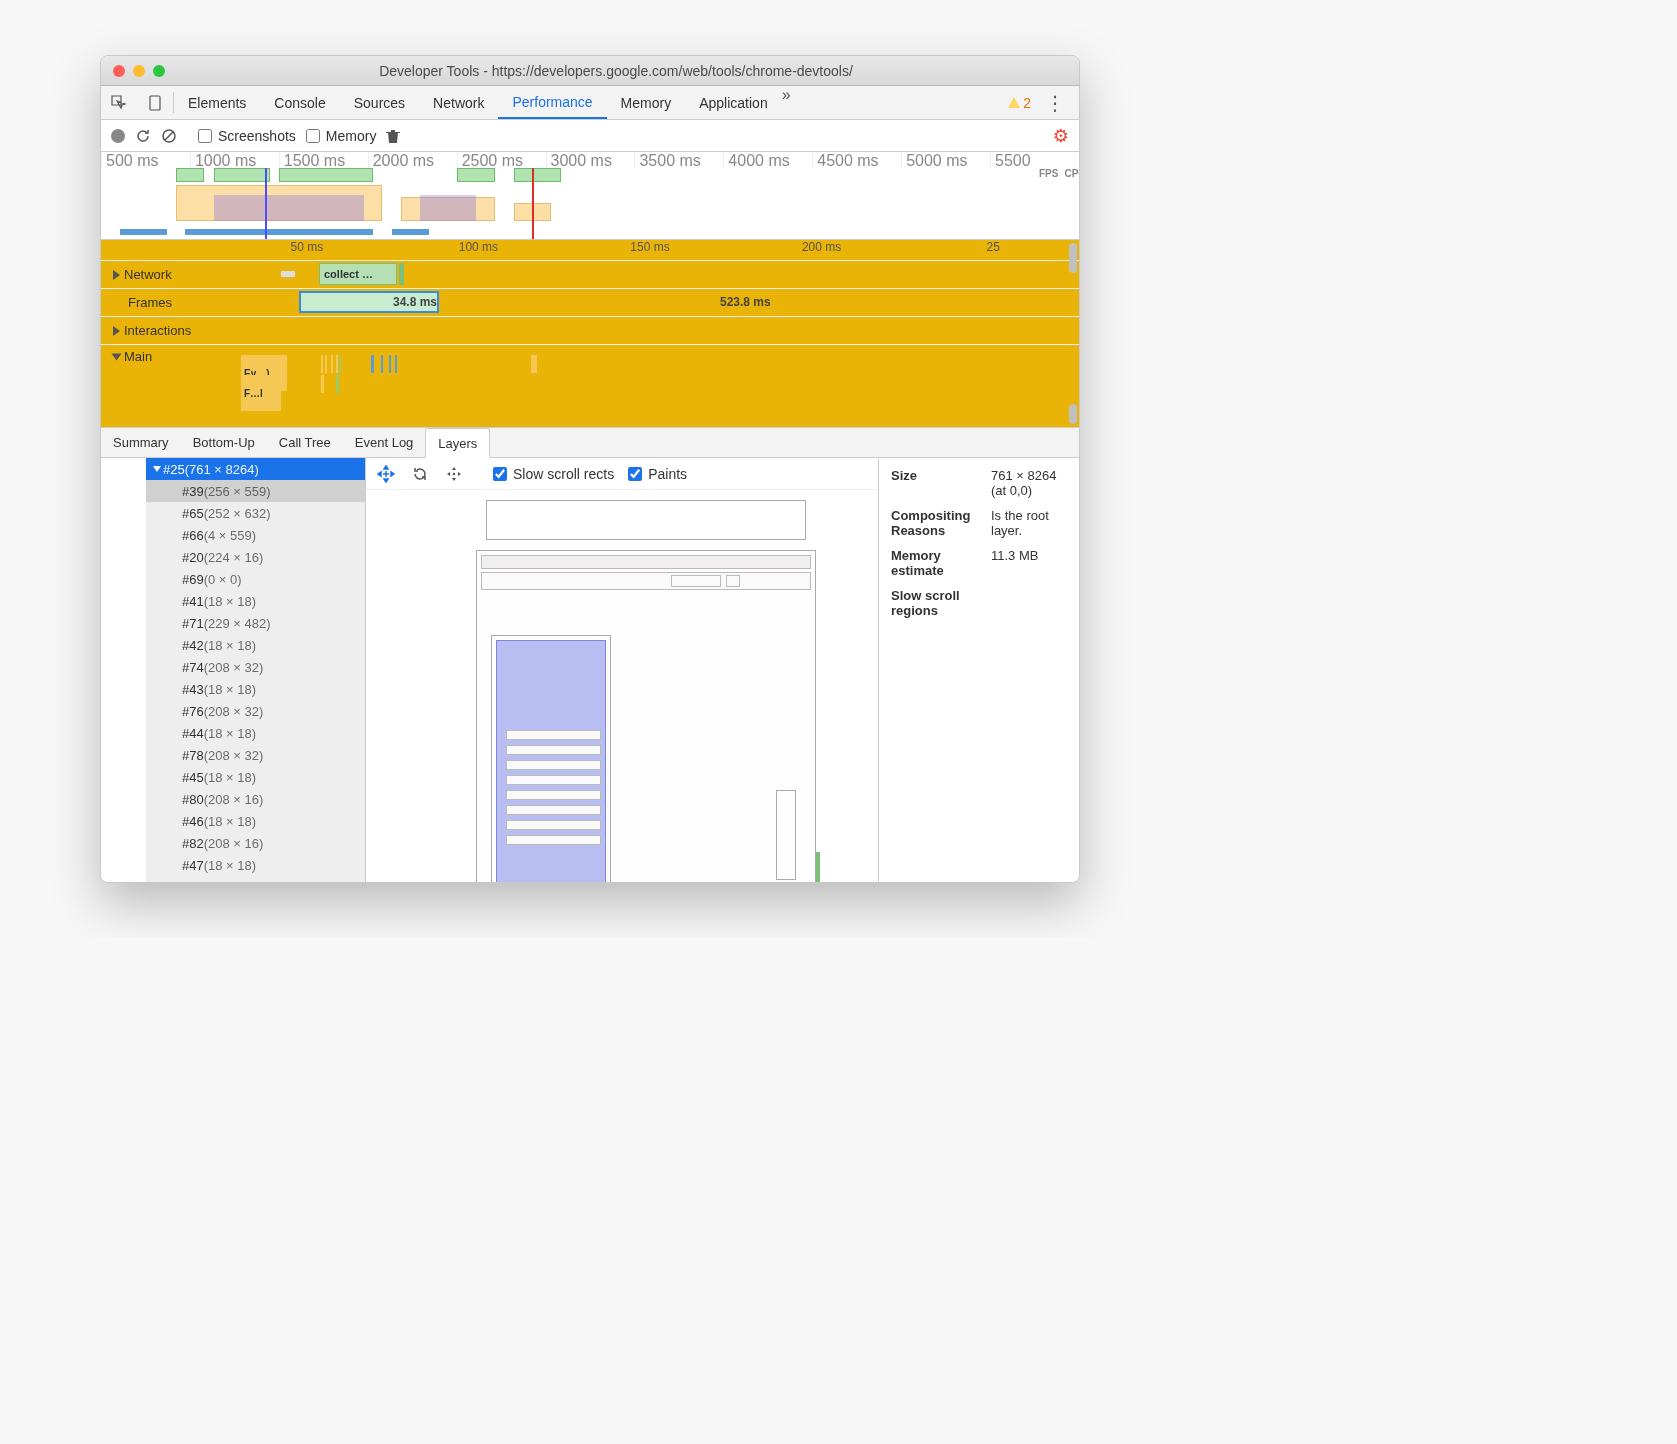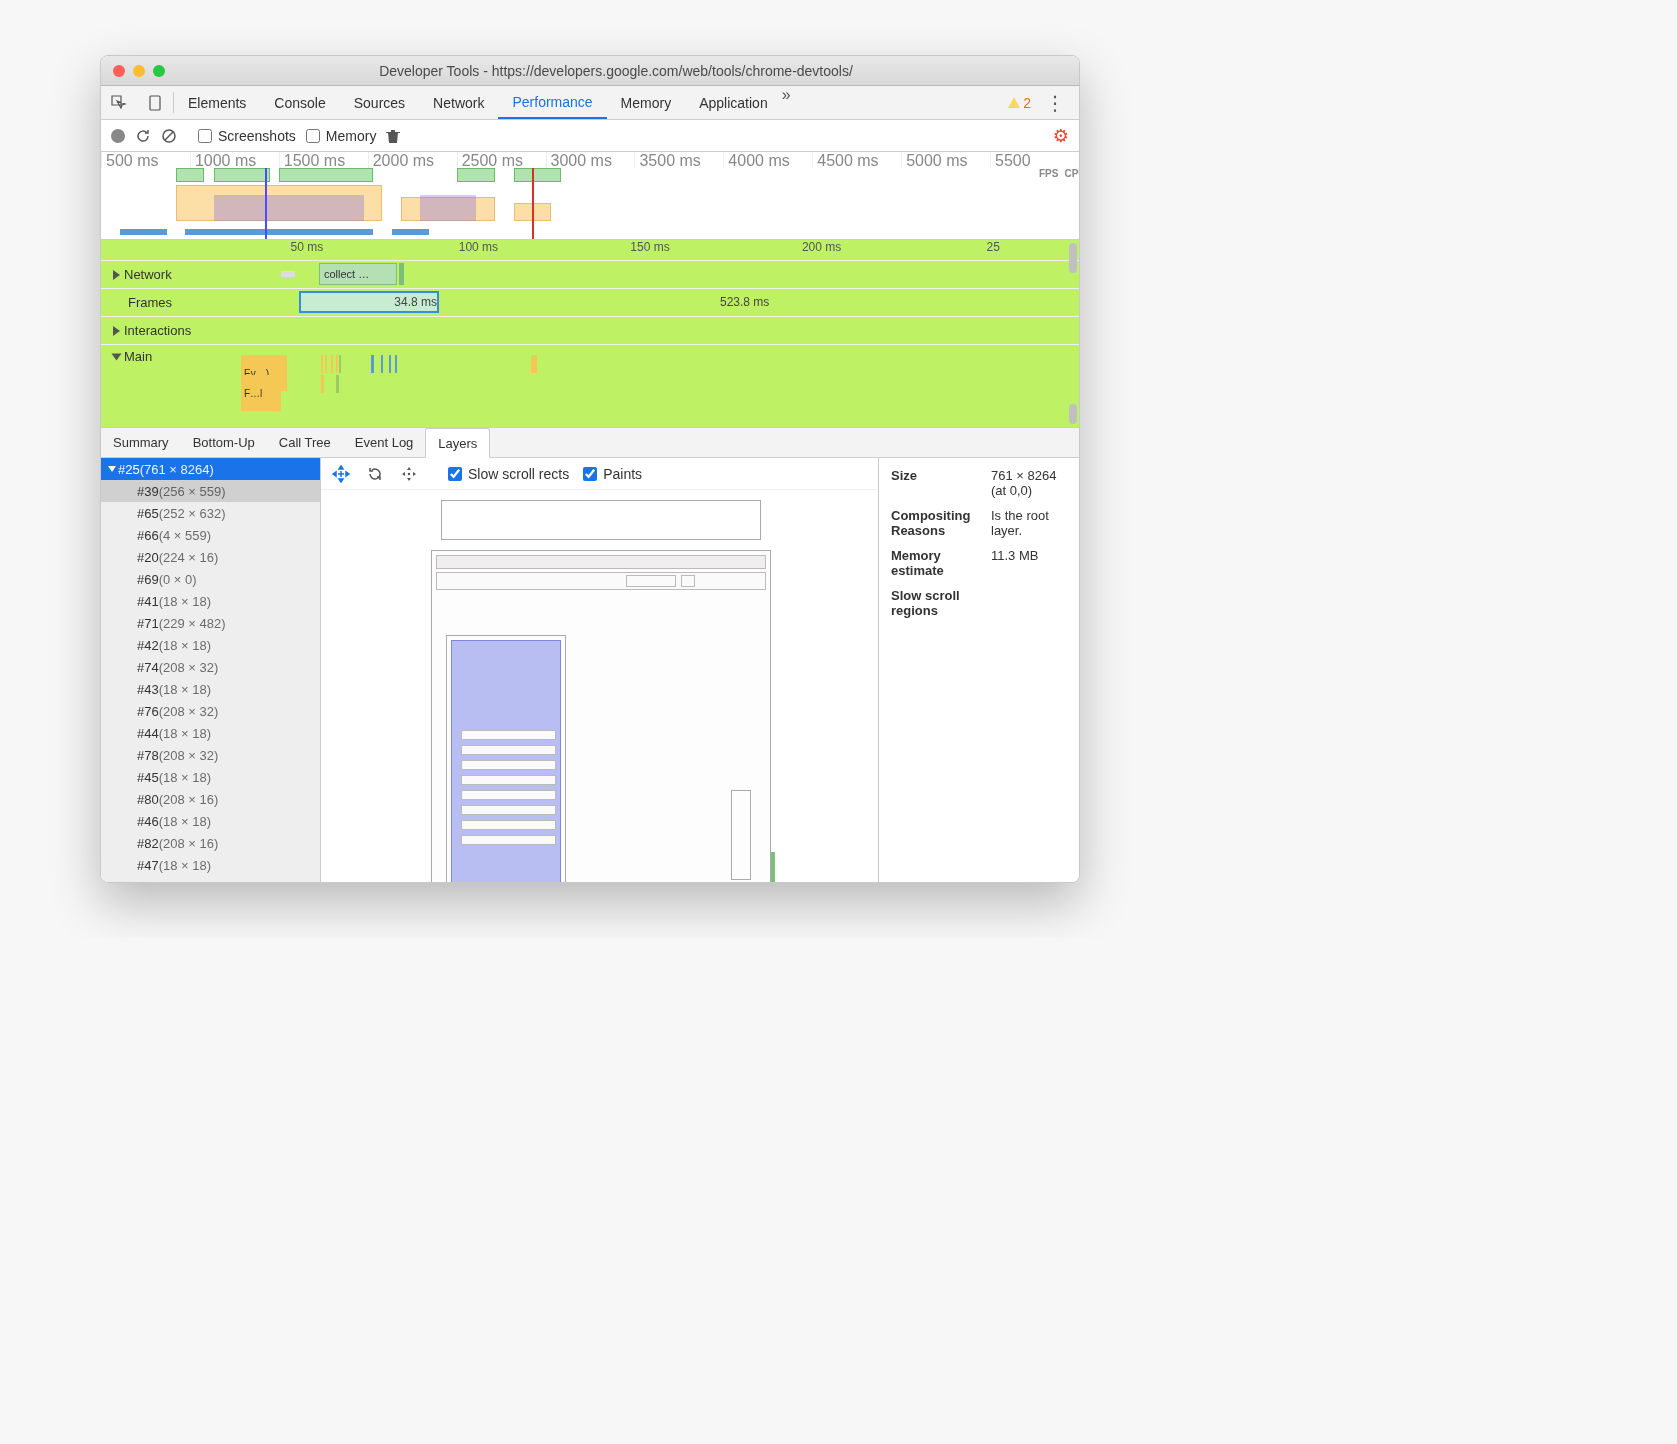--- a/index.html
+++ b/index.html
@@ -75,42 +75,42 @@
 .overview .ruler span { flex: 1; text-align: left; padding-left: 4px; border-left: 1px solid #eee; }
 .ov-labels { position: absolute; right: 0; top: 16px; width: 40px; display: flex; flex-direction: row; align-items: center; gap: 6px; font-size: 10px; color: #888; font-weight: 600; }
 .ov-body { position: absolute; left: 0; right: 40px; top: 16px; bottom: 0; }
 .ov-chart { position: absolute; inset: 0; }
 .cpu-blob { position: absolute; bottom: 18px; height: 36px; background: rgba(250,190,80,0.5); border: 1px solid rgba(200,140,40,0.4); }
 .gpu-blob { position: absolute; bottom: 18px; height: 26px; background: rgba(130,110,230,0.35); }
 .green-bar { position: absolute; top: 0; height: 14px; background: rgba(100,200,100,0.5); border: 1px solid rgba(60,160,60,0.6); }
 .net-bar { position: absolute; bottom: 4px; height: 6px; background: #5b9bd5; }
 .mark-line { position: absolute; top: 0; bottom: 0; width: 2px; }
 
-.flame { height: 188px; border-bottom: 1px solid #ccc; position: relative; background: #bef264; overflow: hidden; }
+.flame { height: 188px; border-bottom: 1px solid #ccc; position: relative; background: #eab308; overflow: hidden; }
 .flame-ruler { height: 20px; display: flex; font-size: 12px; color: #555; position: relative; margin-left: 120px; }
 .flame-ruler span { flex: 1; text-align: center; }
 .track-row { display: flex; height: 28px; align-items: center; border-top: 1px solid #f0f0f0; }
 .track-label { width: 120px; padding-left: 12px; font-size: 13px; color: #333; display: flex; align-items: center; gap: 4px; }
 .tri { display: inline-block; width: 0; height: 0; border-top: 5px solid transparent; border-bottom: 5px solid transparent; border-left: 7px solid #555; }
 .tri.down { transform: rotate(90deg); }
-.track-body { flex: 1; position: relative; height: 100%; }
+.track-body { flex: 1; position: relative; height: 100%; font-weight: bold; }
 .frame-box { position: absolute; top: 2px; height: 22px; background: #c8ecd0; border: 2px solid #3a8bd8; display: flex; align-items: center; justify-content: flex-end; font-size: 12px; color: #444; }
 .frame-box2 { position: absolute; top: 3px; height: 20px; font-size: 12px; color: #444; display: flex; align-items: center; padding-left: 4px; }
 .collect-box { position: absolute; top: 2px; height: 22px; background: #b4e0b4; border: 1px solid #7bbf7b; font-size: 11px; color: #333; display: flex; align-items: center; padding: 0 4px; overflow: hidden; }
 .main-track { height: 56px; }
 .flame-bar { position: absolute; height: 36px; background: #f5c754; font-size: 10px; color: #333; padding: 0 3px; overflow: hidden; display: flex; align-items: center; }
 .flame-thin { position: absolute; height: 18px; width: 2px; }
 .scroll-thumb { position: absolute; right: 2px; width: 8px; background: #c0c0c0; border-radius: 4px; }
 
 .detail-tabs {
   height: 30px; display: flex; align-items: stretch; border-bottom: 1px solid #ccc; background: #f3f3f3;
 }
 .detail-tab { padding: 0 12px; display: flex; align-items: center; font-size: 13px; color: #333; cursor: pointer; }
 .detail-tab.active { background: #fff; border: 1px solid #ccc; border-bottom: 1px solid #fff; border-radius: 3px 3px 0 0; margin-bottom: -1px; }
-.detail-body { display: flex; height: 424px; background: #fff; }
+.detail-body { display: flex; height: 424px; background: #fff; padding-left: 45px; }
 
 .layer-tree { width: 220px; background: #eee; border-right: 1px solid #ccc; overflow-y: auto; font-size: 13px; }
 .layer-row { height: 22px; display: flex; align-items: center; padding-left: 8px; cursor: pointer; white-space: nowrap; }
 .layer-row.selected { background: #1a73e8; color: #fff; }
 .layer-row.hover { background: #d0d0d0; }
 .layer-row .tri2 { display: inline-block; width: 0; height: 0; border-top: 4px solid transparent; border-bottom: 4px solid transparent; border-left: 6px solid currentColor; margin-right: 3px; transform: rotate(90deg); }
 .layer-id { }
 .layer-dim { color: inherit; opacity: 0.7; }
 .layer-row.selected .layer-dim { opacity: 0.9; }
 .layer-row.child { padding-left: 36px; }

